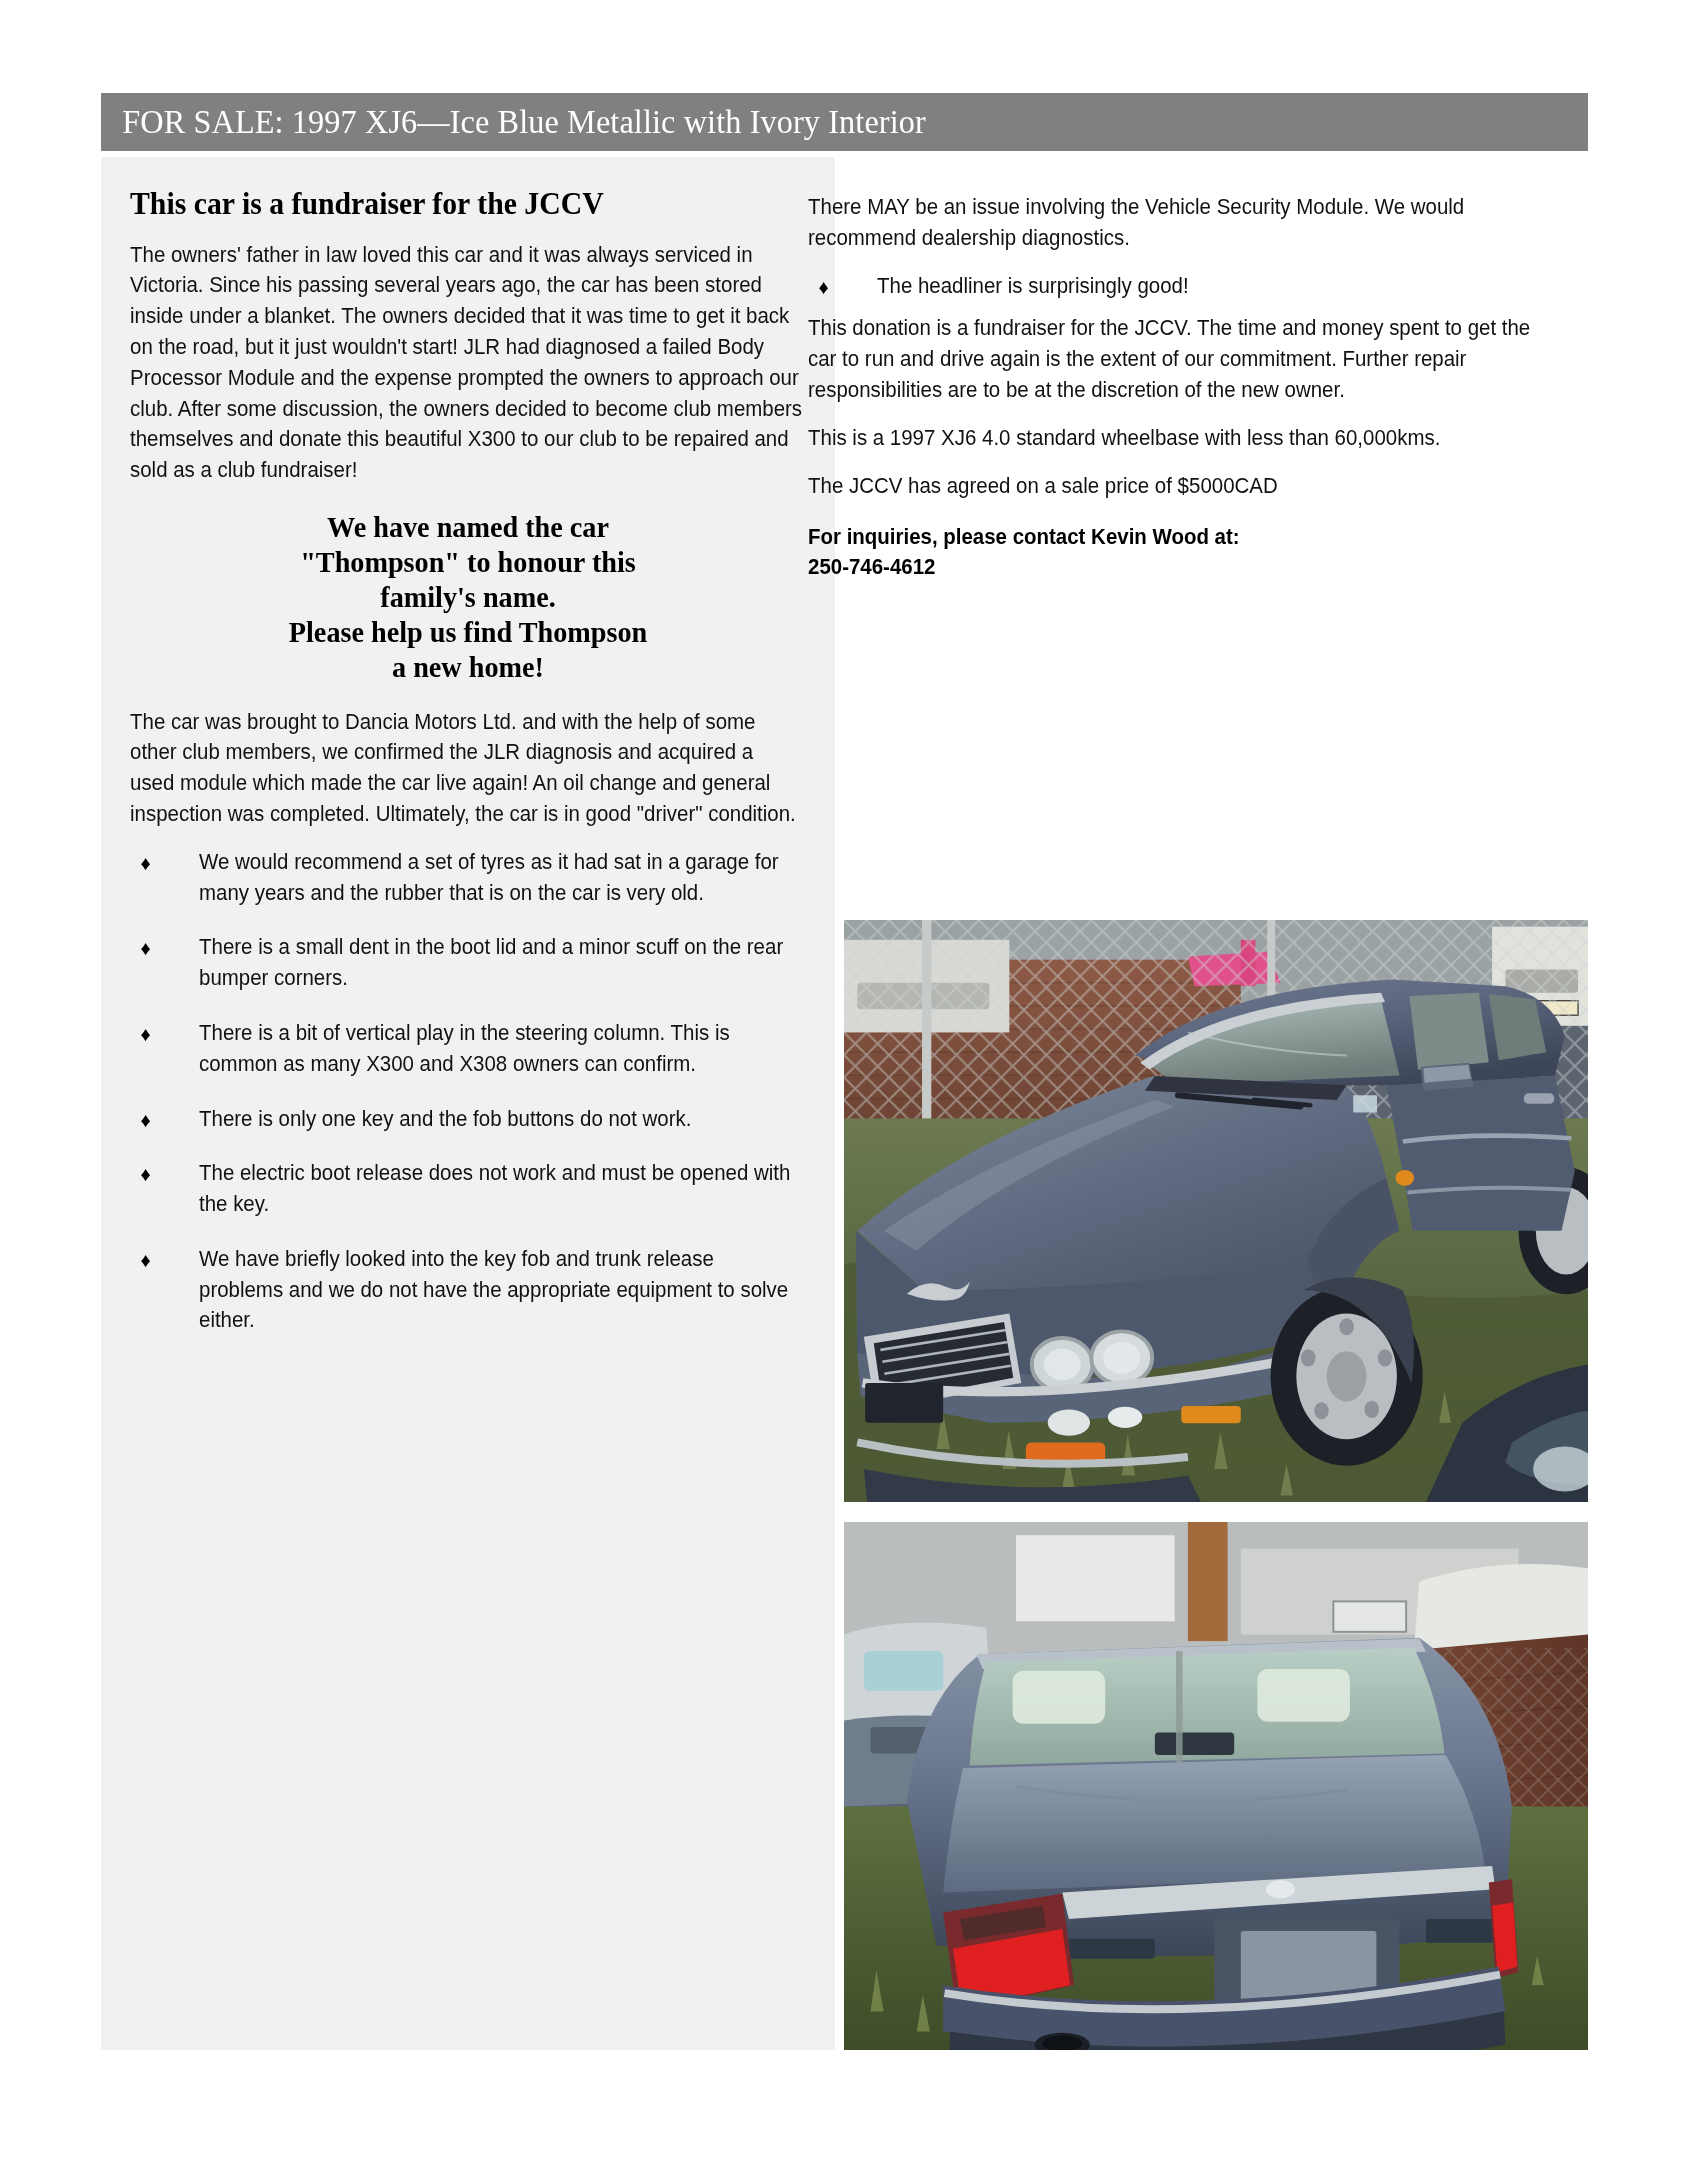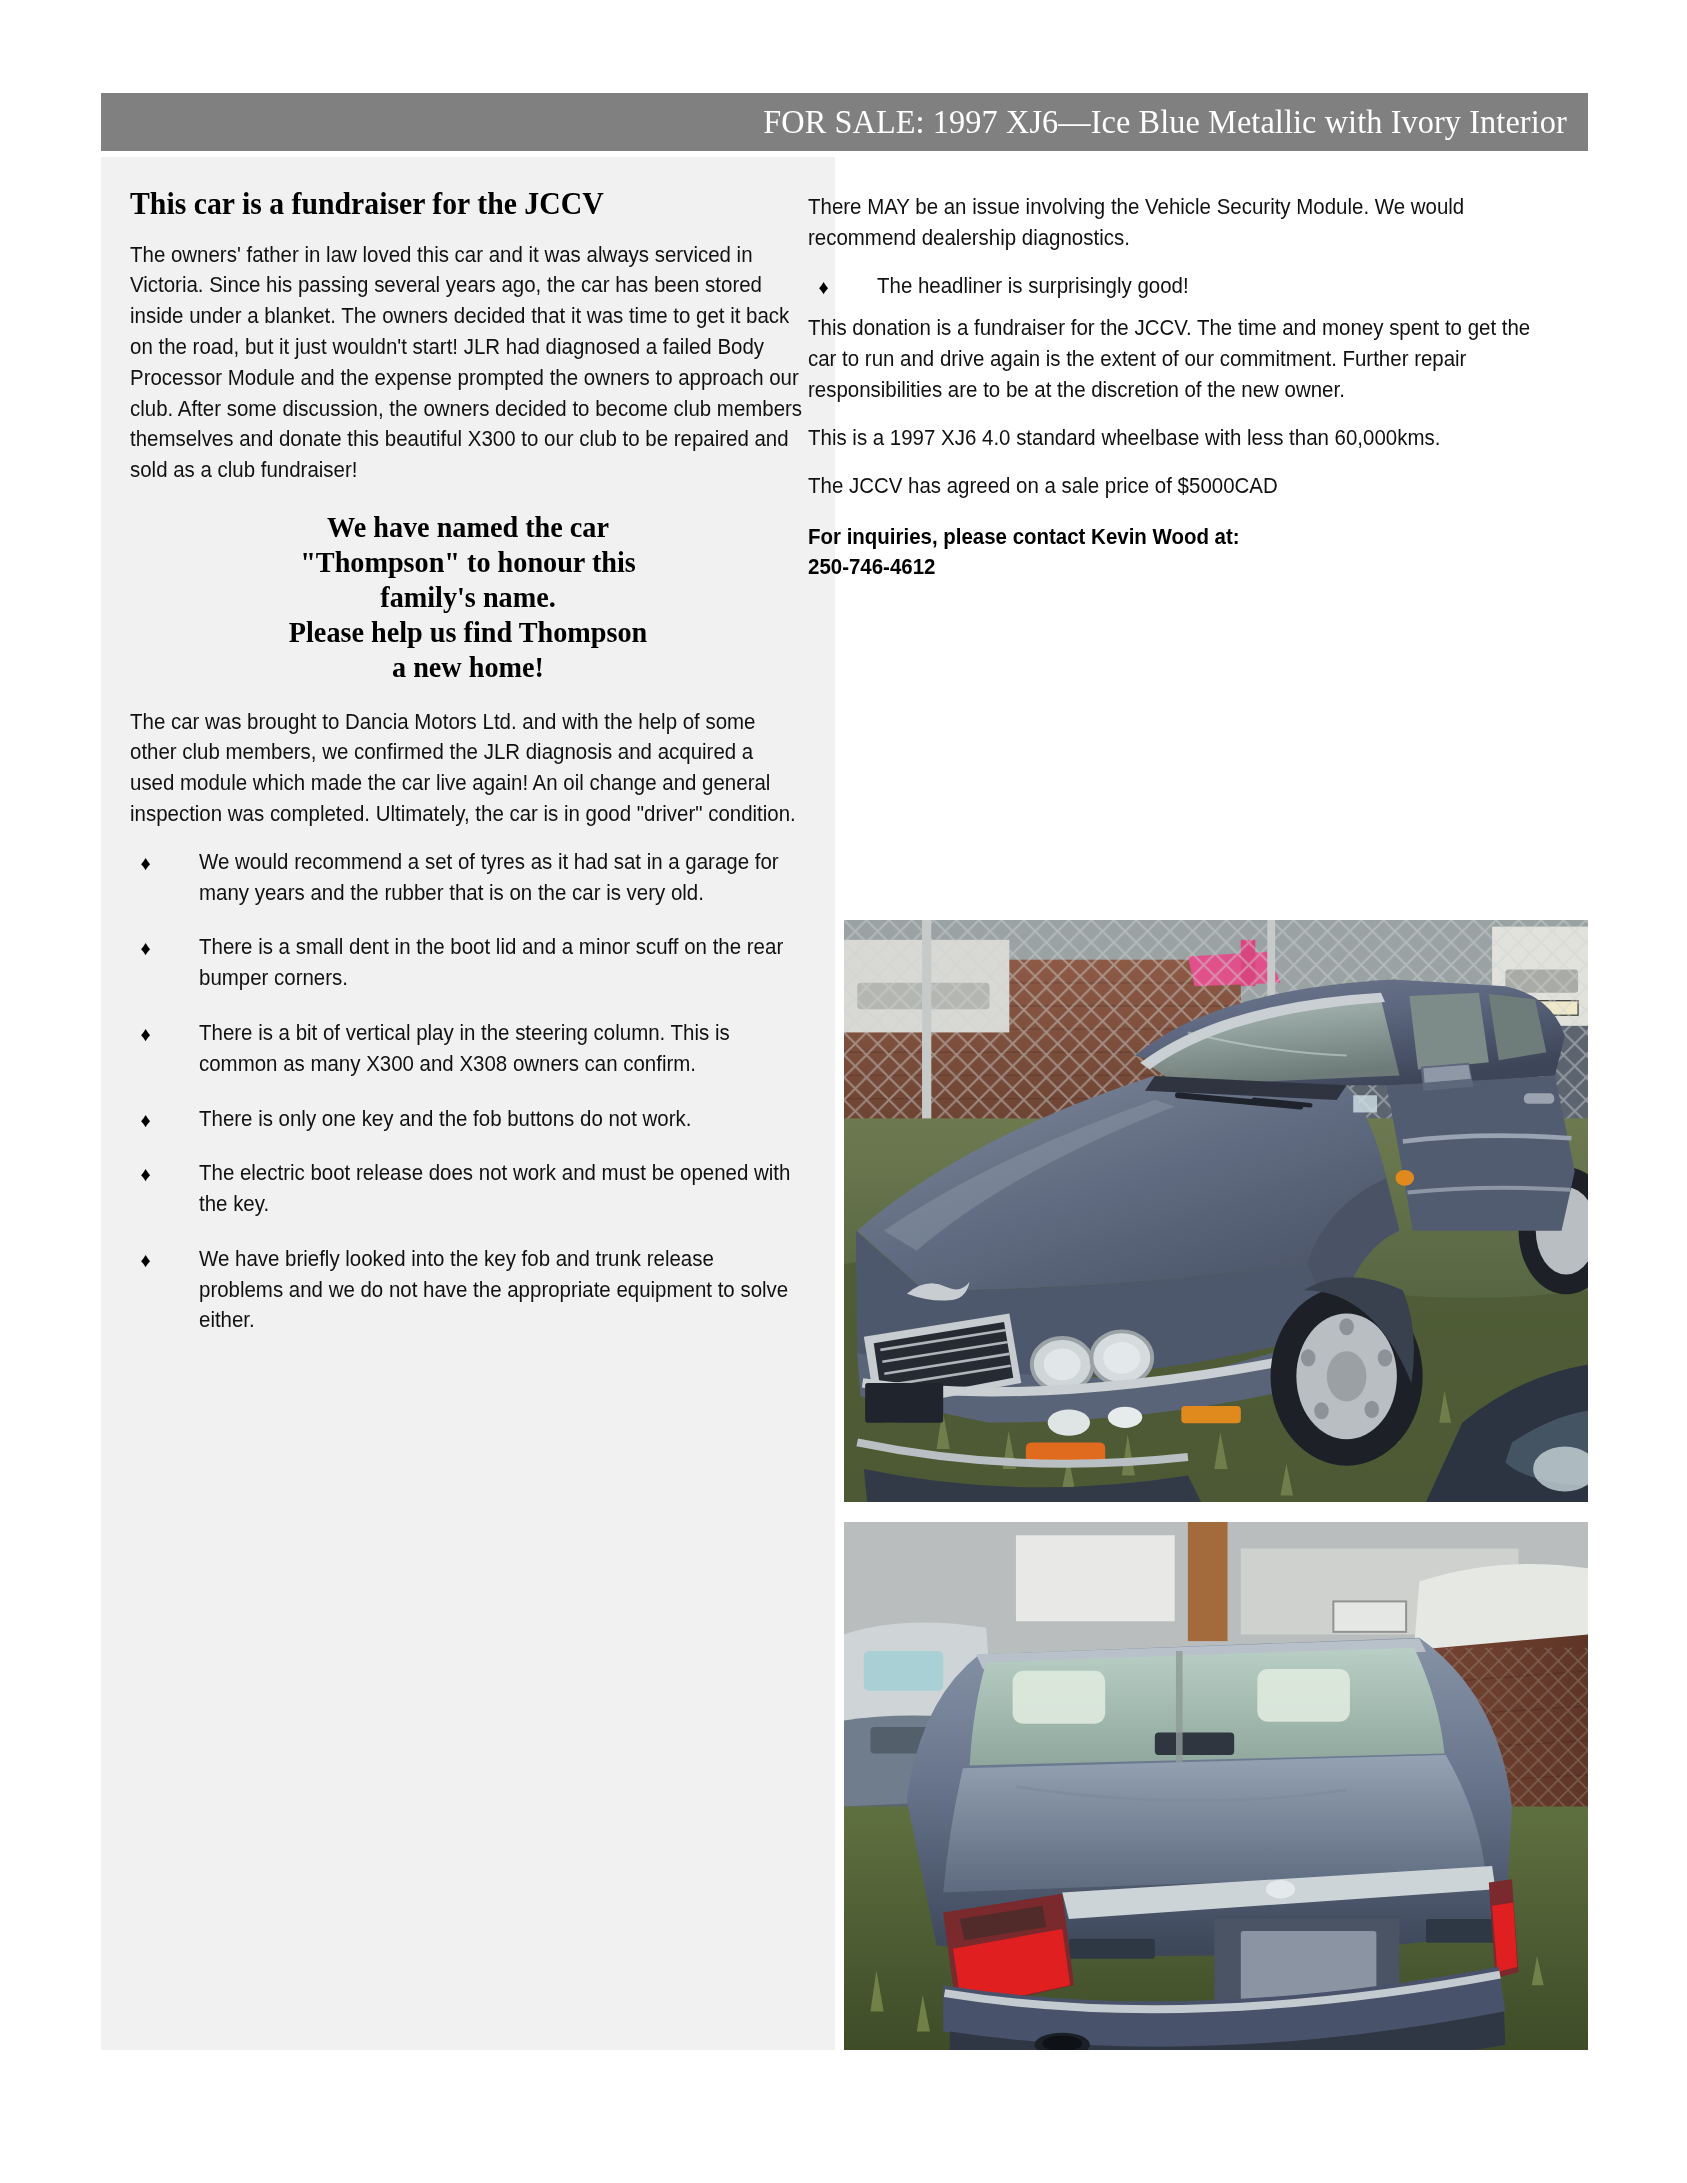--- a/index.html
+++ b/index.html
@@ -9,21 +9,21 @@
     font-family:"Liberation Sans", sans-serif;
     overflow:hidden;
     position:relative;
   }
   .page{position:absolute;inset:0;background:#fff;}
 
   
   .banner{
     position:absolute;left:101px;top:93px;width:1487px;height:58px;
     background:#808080;
-    display:flex;align-items:center;justify-content:flex-end;
+    display:flex;align-items:center;justify-content:flex-start;
   }
   .banner-title{
     color:#ffffff;
     font-family:"Liberation Serif", serif;
     font-size:34px;
     font-weight:400;
     letter-spacing:0.1px;
     white-space:nowrap;
     transform:scaleX(0.95);
   }

